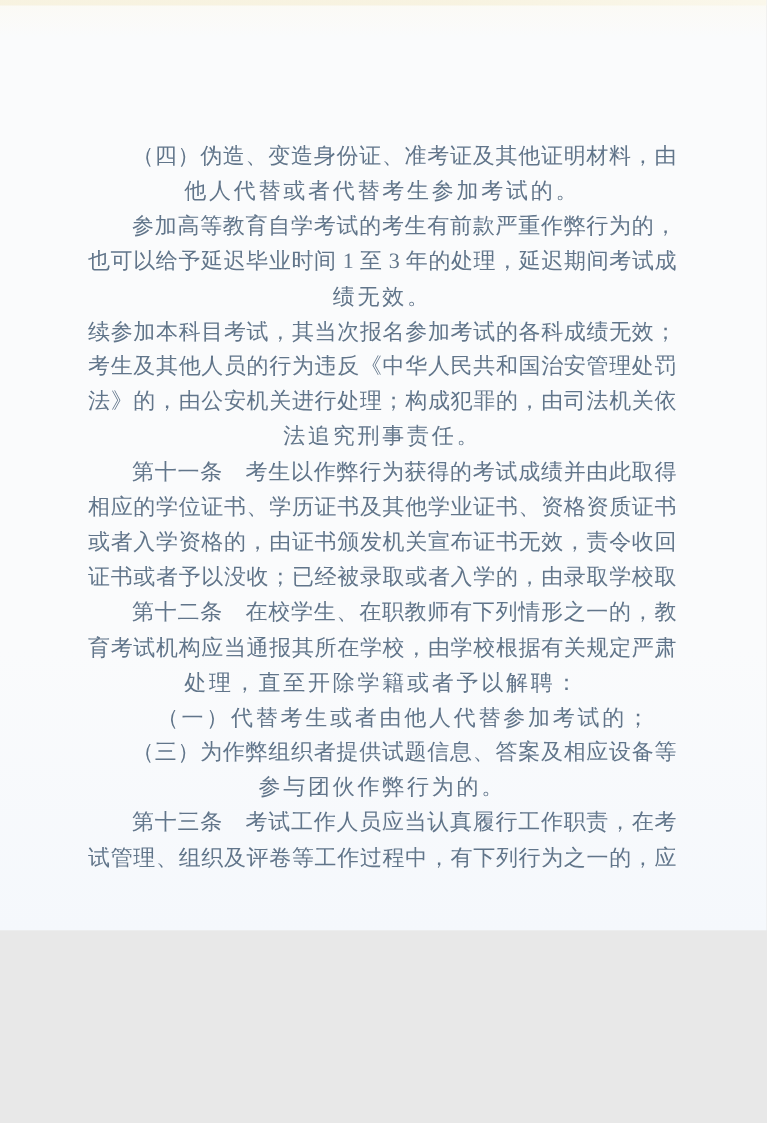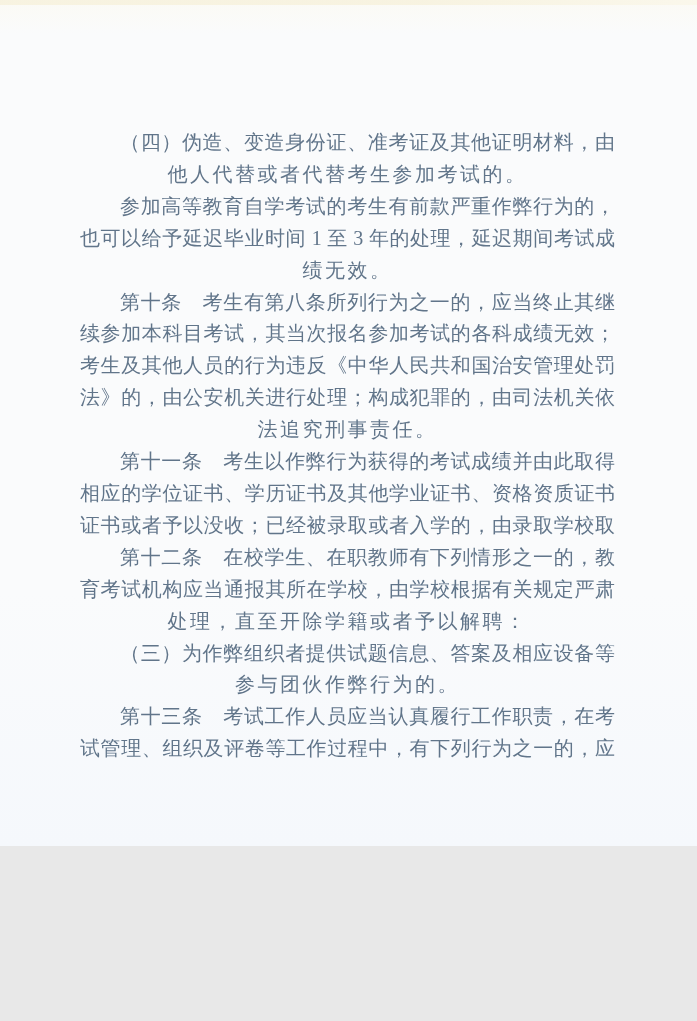--- a/index.html
+++ b/index.html
@@ -69,30 +69,31 @@
 <body>
 
 <div class="page">
   <div class="top-edge"></div>
   <div class="text-block">
       <div class="line fill indent">（四）伪造、变造身份证、准考证及其他证明材料，由</div>
       <div class="line">他人代替或者代替考生参加考试的。</div>
       <div class="line fill indent">参加高等教育自学考试的考生有前款严重作弊行为的，</div>
       <div class="line fill">也可以给予延迟毕业时间 1 至 3 年的处理，延迟期间考试成</div>
       <div class="line">绩无效。</div>
-      <div class="line fill indent">第十条　考生有第八条所列行为之一的，应当终止其继</div>
       <div class="line fill">续参加本科目考试，其当次报名参加考试的各科成绩无效；</div>
       <div class="line fill">考生及其他人员的行为违反《中华人民共和国治安管理处罚</div>
       <div class="line fill">法》的，由公安机关进行处理；构成犯罪的，由司法机关依</div>
       <div class="line">法追究刑事责任。</div>
       <div class="line fill indent">第十一条　考生以作弊行为获得的考试成绩并由此取得</div>
       <div class="line fill">相应的学位证书、学历证书及其他学业证书、资格资质证书</div>
+      <div class="line fill">或者入学资格的，由证书颁发机关宣布证书无效，责令收回</div>
       <div class="line fill">证书或者予以没收；已经被录取或者入学的，由录取学校取</div>
       <div class="line fill indent">第十二条　在校学生、在职教师有下列情形之一的，教</div>
       <div class="line fill">育考试机构应当通报其所在学校，由学校根据有关规定严肃</div>
       <div class="line">处理，直至开除学籍或者予以解聘：</div>
+      <div class="line indent">（一）代替考生或者由他人代替参加考试的；</div>
       <div class="line fill indent">（三）为作弊组织者提供试题信息、答案及相应设备等</div>
       <div class="line">参与团伙作弊行为的。</div>
       <div class="line fill indent">第十三条　考试工作人员应当认真履行工作职责，在考</div>
       <div class="line fill">试管理、组织及评卷等工作过程中，有下列行为之一的，应</div>
     </div>
   <div class="page-number">- 9 -</div>
 </div>
 
 </body></html>

